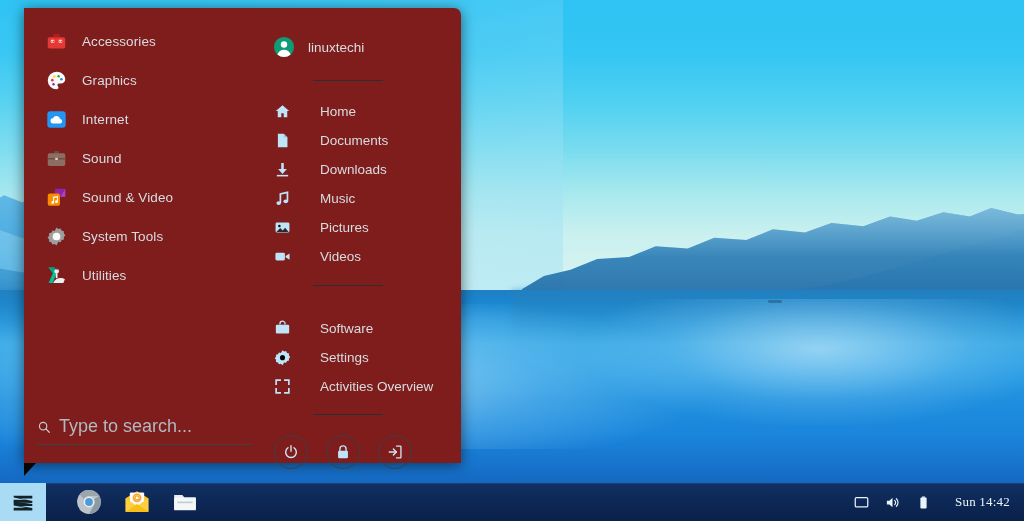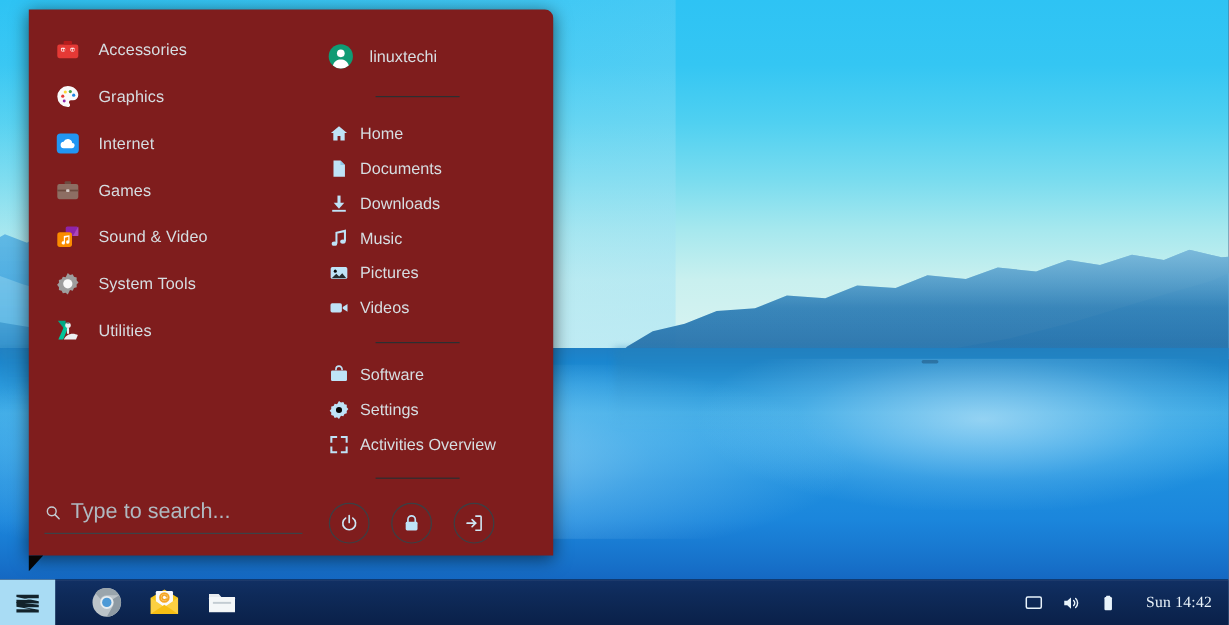--- a/index.html
+++ b/index.html
@@ -140,27 +140,27 @@
   }
   .avatar{ width:22px; height:22px; flex:0 0 22px; }
   .user-name{ color:#d8dee2; font-size:13.5px; }
 
   .divider{
     height:1px; background:#2b2f31; margin:0 0 0 53px; width:70px;
   }
   .d1 { margin-top:17px; }
   .place-list { margin-top:16px; }
   .place{
-    display:flex; align-items:center; gap:9px;
+    display:flex; align-items:center; gap:29px;
     height:29px; padding-left:14px;
   }
   .place-icon{ width:17px; height:17px; flex:0 0 17px; display:block; }
   .place-label{ color:#d6dde1; font-size:13.5px; }
   .d2 { margin-top:14px; }
-  .sys-list { margin-top:12px; }
+  .sys-list { margin-top:28px; }
   .d3 { margin-top:13px; }
 
   .power-row{
     display:flex; gap:18px; margin:20px 0 0 14px;
   }
   .pbtn{
     width:34px; height:34px; border-radius:50%;
     border:1px solid #3a4045; display:flex;
     align-items:center; justify-content:center;
   }
@@ -248,21 +248,21 @@
           <span class="cat-label">Internet</span>
         </div>
 
         <div class="cat">
           <svg class="cat-icon" viewBox="0 0 24 24">
             <rect x="9" y="3.5" width="6" height="3" rx="1" fill="#6d4c41"></rect>
             <rect x="2" y="6" width="20" height="14.5" rx="2" fill="#8d6e63"></rect>
             <rect x="2" y="11.5" width="20" height="1.6" fill="#6d4c41"></rect>
             <rect x="10.4" y="11" width="3.2" height="2.6" rx=".7" fill="#d7ccc8"></rect>
           </svg>
-          <span class="cat-label">Games</span>
+          <span class="cat-label">Sound</span>
         </div>
 
         <div class="cat">
           <svg class="cat-icon" viewBox="0 0 24 24">
             <rect x="10" y="2" width="12" height="9" rx="1.5" fill="#8e24aa"></rect>
             <path d="M22 2l-5.2 9H22z" fill="#ab47bc"></path>
             <rect x="2" y="7.5" width="14" height="14" rx="2.5" fill="#fb8c00"></rect>
             <path d="M8.2 11v5.1a1.6 1.6 0 1 0 1.1 1.5V12.6l3.2-.8v3.5a1.6 1.6 0 1 0 1.1 1.5v-6.5z" fill="#fff"></path>
           </svg>
           <span class="cat-label">Sound &amp; Video</span>

